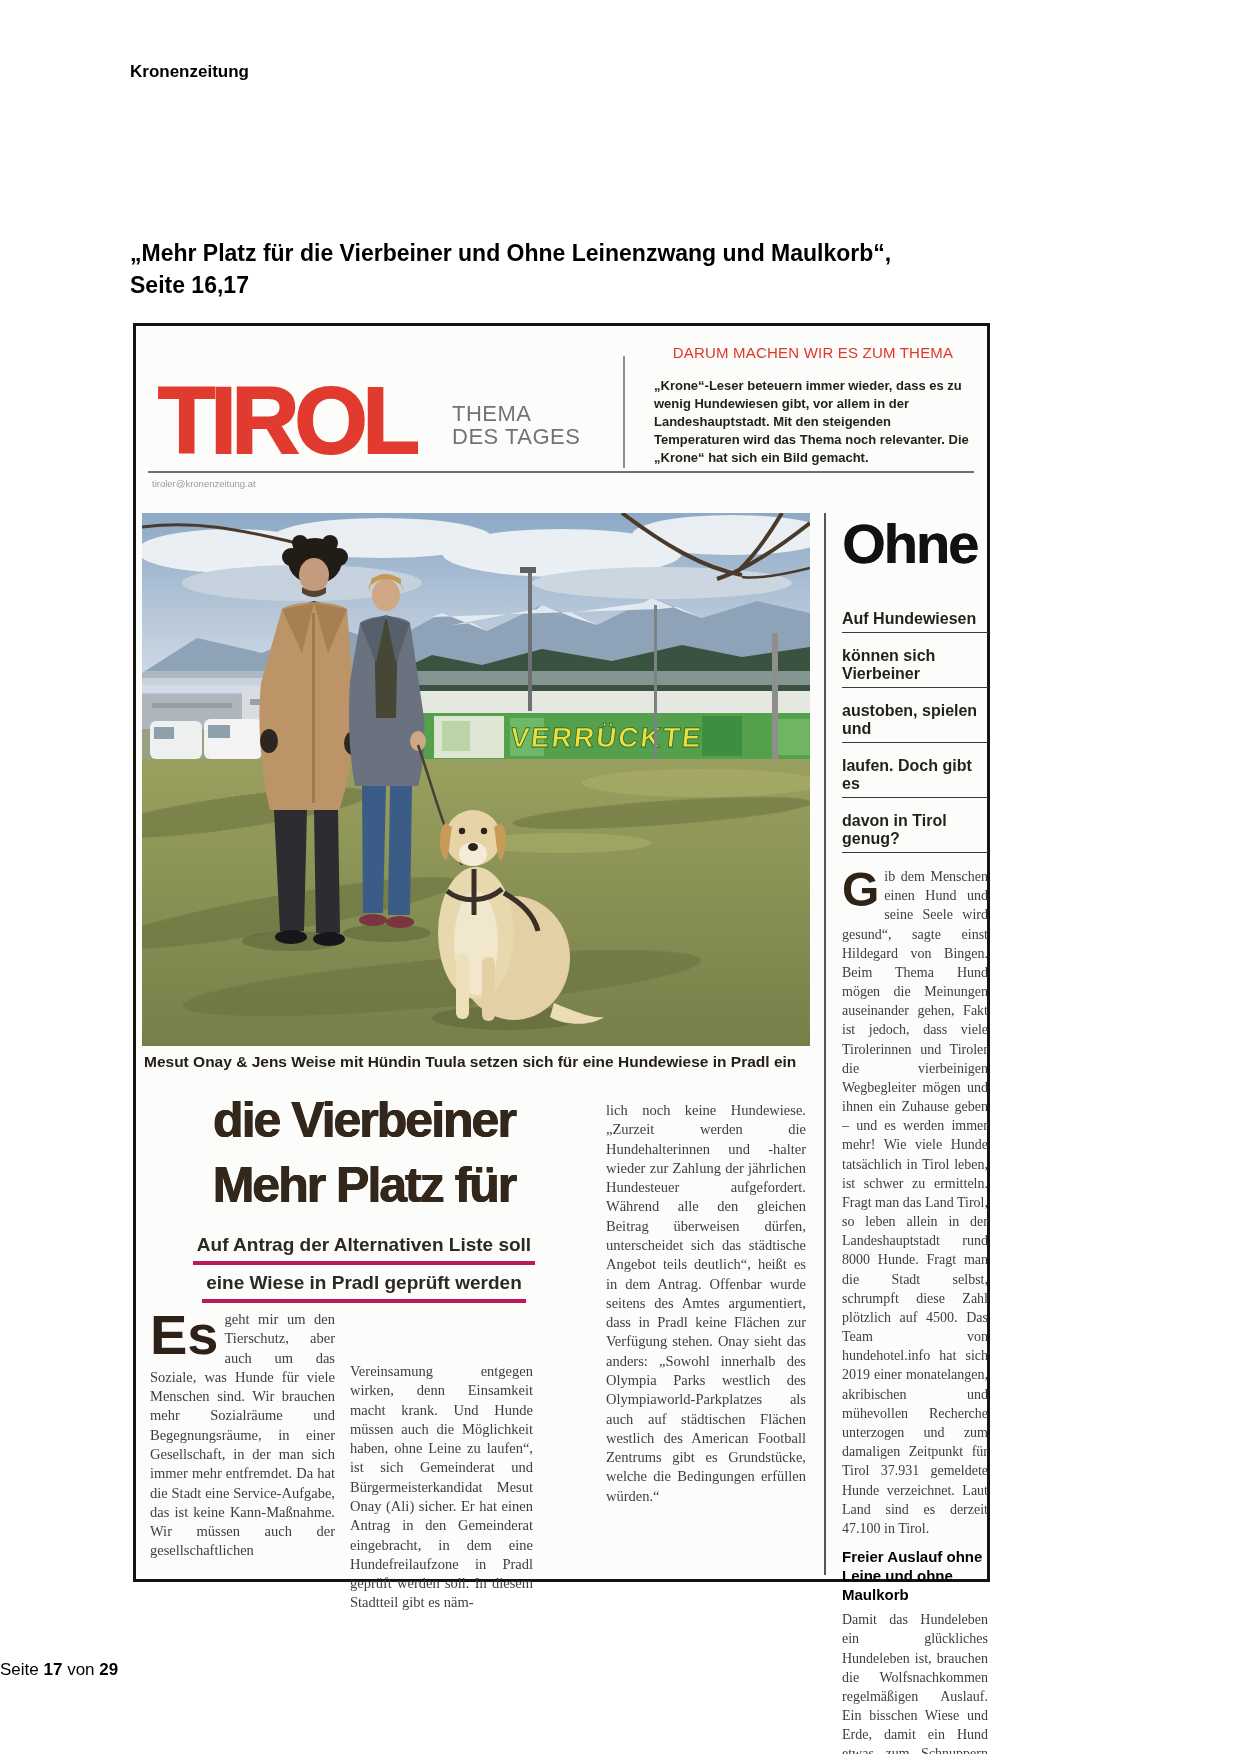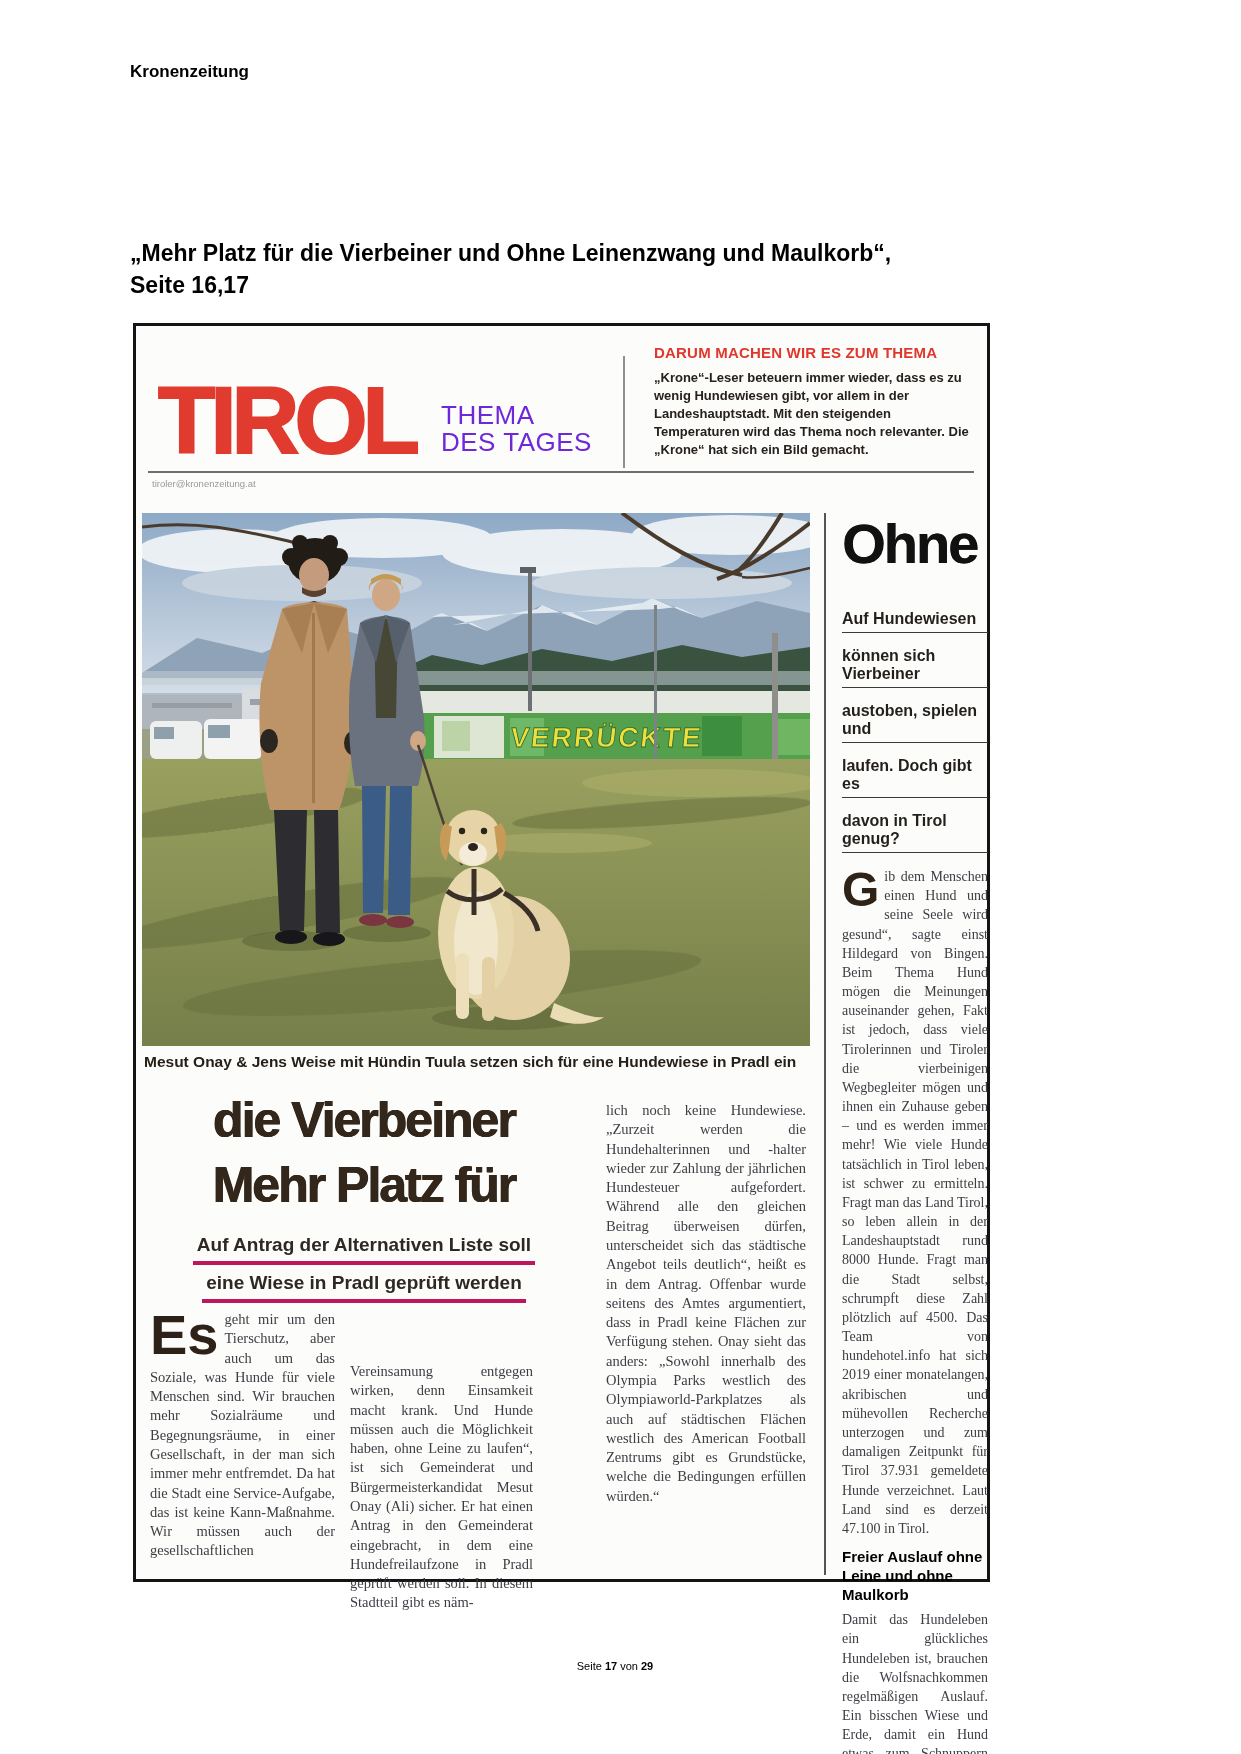--- a/index.html
+++ b/index.html
@@ -7,35 +7,35 @@
     width:1241px; height:1754px; position:relative;
     background:#ffffff; font-family:"Liberation Sans", sans-serif;
     -webkit-font-smoothing:antialiased;
   }
   .abs { position:absolute; }
 
   
   .doc-header { left:130px; top:62px; font-size:17px; font-weight:bold; color:#000; }
   .doc-title { left:130px; top:238px; width:980px; font-size:23px; font-weight:bold; color:#000; line-height:1.38; }
 
-  .doc-footer { left:0; top:1660px; width:1230px; text-align:center; font-size:11px; color:#000; }
+  .doc-footer { left:0; top:1660px; width:1230px; text-align:left; font-size:17px; color:#000; }
   .doc-footer b { font-weight:bold; }
 
   
   .clipping {
     left:133px; top:323px; width:857px; height:1259px;
     border:3px solid #141414; background:#fcfcfa;
   }
   
   .logo { left:22px; top:48px; font-size:94px; font-weight:bold; letter-spacing:-5px;
           color:#e13b30; -webkit-text-stroke:2px #e13b30; line-height:1; }
-  .sublogo { left:305px; top:76px; font-size:26px; color:#6d28d9; line-height:1.05; letter-spacing:0.5px; }
+  .sublogo { left:316px; top:76px; font-size:22px; color:#737373; line-height:1.05; letter-spacing:0.5px; }
   .mast-divider { left:487px; top:30px; width:2px; height:112px; background:#8f8f8f; }
   .why-box { left:518px; top:18px; width:318px; }
-  .why-title { font-size:15px; font-weight:bold; color:#e0372c; letter-spacing:0.2px; margin-bottom:8px; }
+  .why-title { font-size:15px; font-weight:normal; color:#e0372c; letter-spacing:0.2px; margin-bottom:16px;text-align:center; }
   .why-text { font-size:13px; font-weight:600; color:#26211d; line-height:1.38; }
   .mast-rule { left:12px; top:145px; width:826px; height:2px; background:#6f6f6f; }
   .email { left:16px; top:152px; font-size:9.5px; color:#999; }
 
   
   .photo-wrap { left:6px; top:187px; width:668px; height:533px; overflow:hidden; background:#aebfd2; }
   .caption { left:8px; top:727px; width:666px; font-size:15.5px; font-weight:bold; color:#262019; }
 
   
   .headline { left:12px; top:762px; width:432px; text-align:center;

